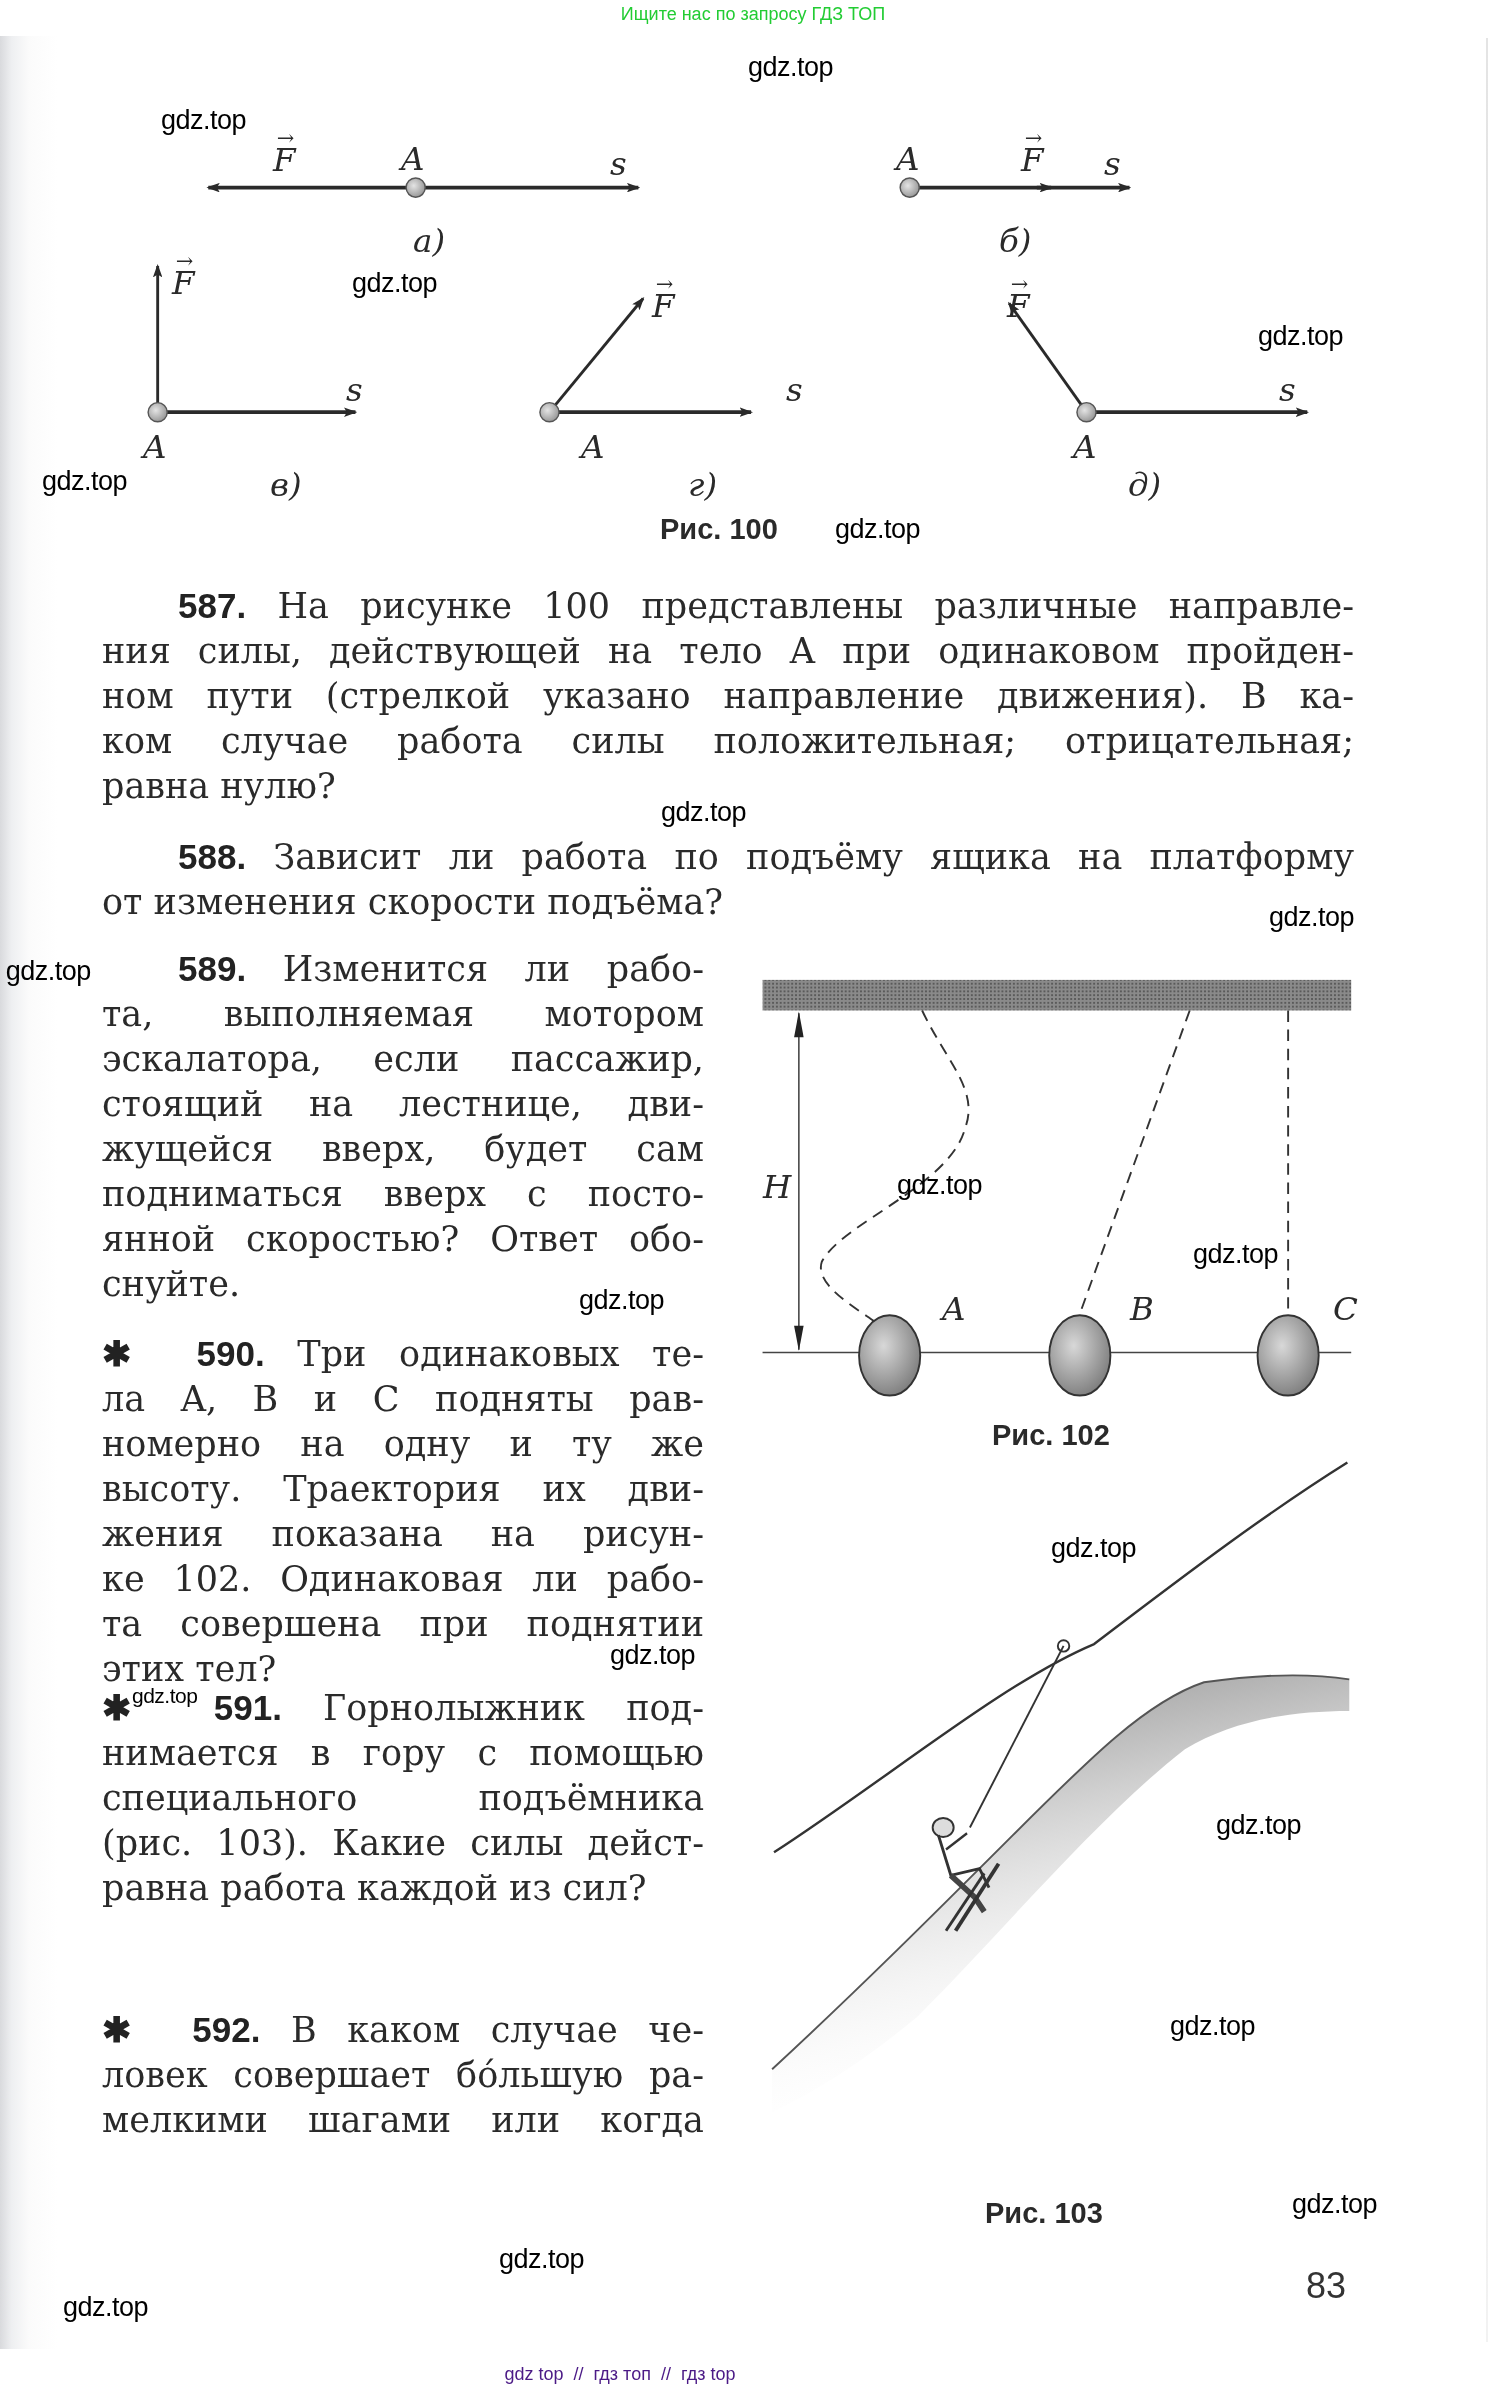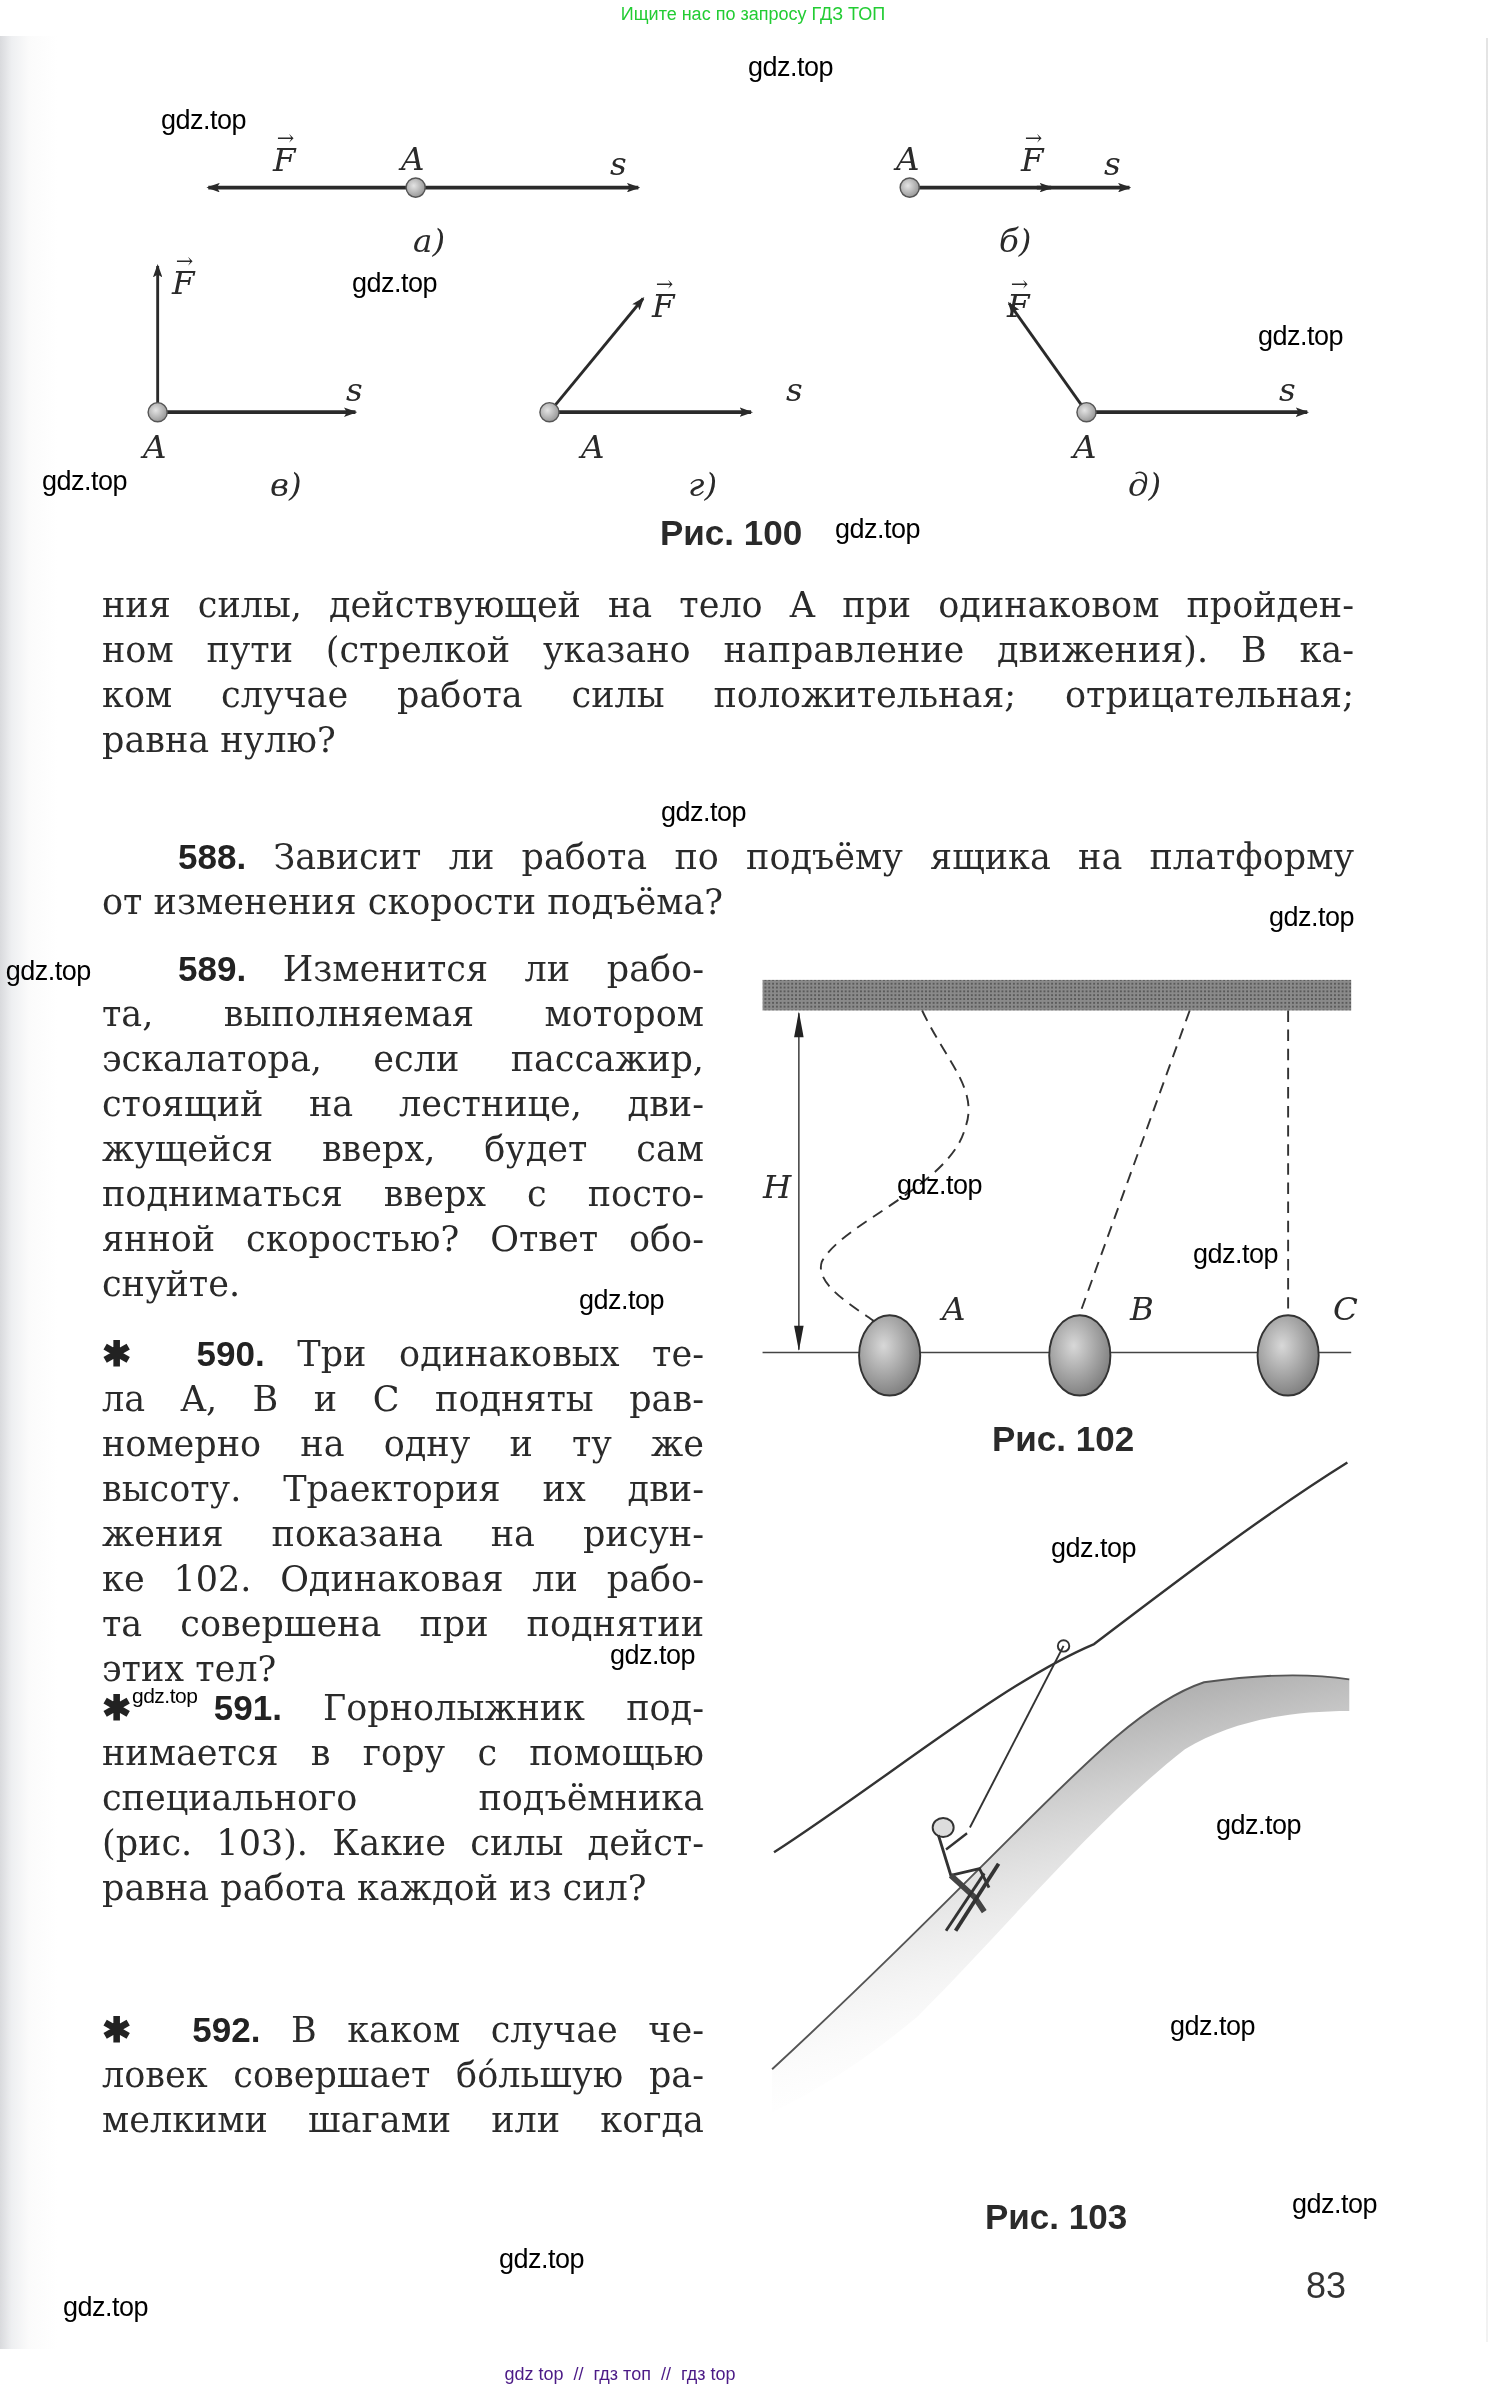--- a/index.html
+++ b/index.html
@@ -33,21 +33,21 @@
     position: absolute; font-size: 35px; line-height: 45px; color: #2a2a2a;
     text-align: justify; text-align-last: left;
   }
   .p .num {
     font-family: "Liberation Sans", sans-serif; font-weight: bold; color: #222;
   }
   .line { display: block; text-align: justify; text-align-last: justify; white-space: nowrap; }
   .line.last { text-align-last: left; }
   .caption {
     position: absolute; font-family: "Liberation Sans", sans-serif; font-weight: bold;
-    font-size: 35px; color: #2a2a2a; white-space: nowrap;
+    font-size: 29px; color: #2a2a2a; white-space: nowrap;
   }
   .lbl { position: absolute; font-family: "DejaVu Serif", serif; font-style: italic; font-size: 32.5px; color: #2a2a2a; }
   .pagenum {
     position: absolute; left: 1306px; top: 2265px; font-family: "Liberation Sans", sans-serif;
     font-size: 36px; color: #333;
   }
   svg { position: absolute; overflow: visible; }
 </style>
 </head>
 <body>
@@ -131,20 +131,21 @@
 
 <div class="lbl" style="left:1007px;top:287px">
   <span style="position:absolute;left:3.8px;top:-15.3px;font-size:21px;font-style:normal">→</span><span>F</span></div>
 <div class="lbl" style="left:1279px;top:371px">s</div>
 <div class="lbl" style="left:1073px;top:428px">A</div>
 <div class="lbl" style="left:1128px;top:466px">д)</div>
 
 <div class="caption" style="left:660px;top:513px">Рис. 100</div>
 
 <div class="p" style="left:102px;top:583px;width:1252px">
+  <span class="line" style="text-indent:76px"><span class="num">587.</span> <span>На рисунке 100 представлены различные направле-</span></span>
   <span class="line">ния силы, действующей на тело A при одинаковом пройден-</span>
   <span class="line">ном пути (стрелкой указано направление движения). В ка-</span>
   <span class="line">ком случае работа силы положительная; отрицательная;</span>
   <span class="line last">равна нулю?</span>
 </div>
 
 <div class="p" style="left:102px;top:834px;width:1252px">
   <span class="line" style="text-indent:76px"><span class="num">588.</span> <span>Зависит ли работа по подъёму ящика на платформу</span></span>
   <span class="line last">от изменения скорости подъёма?</span>
 </div>

